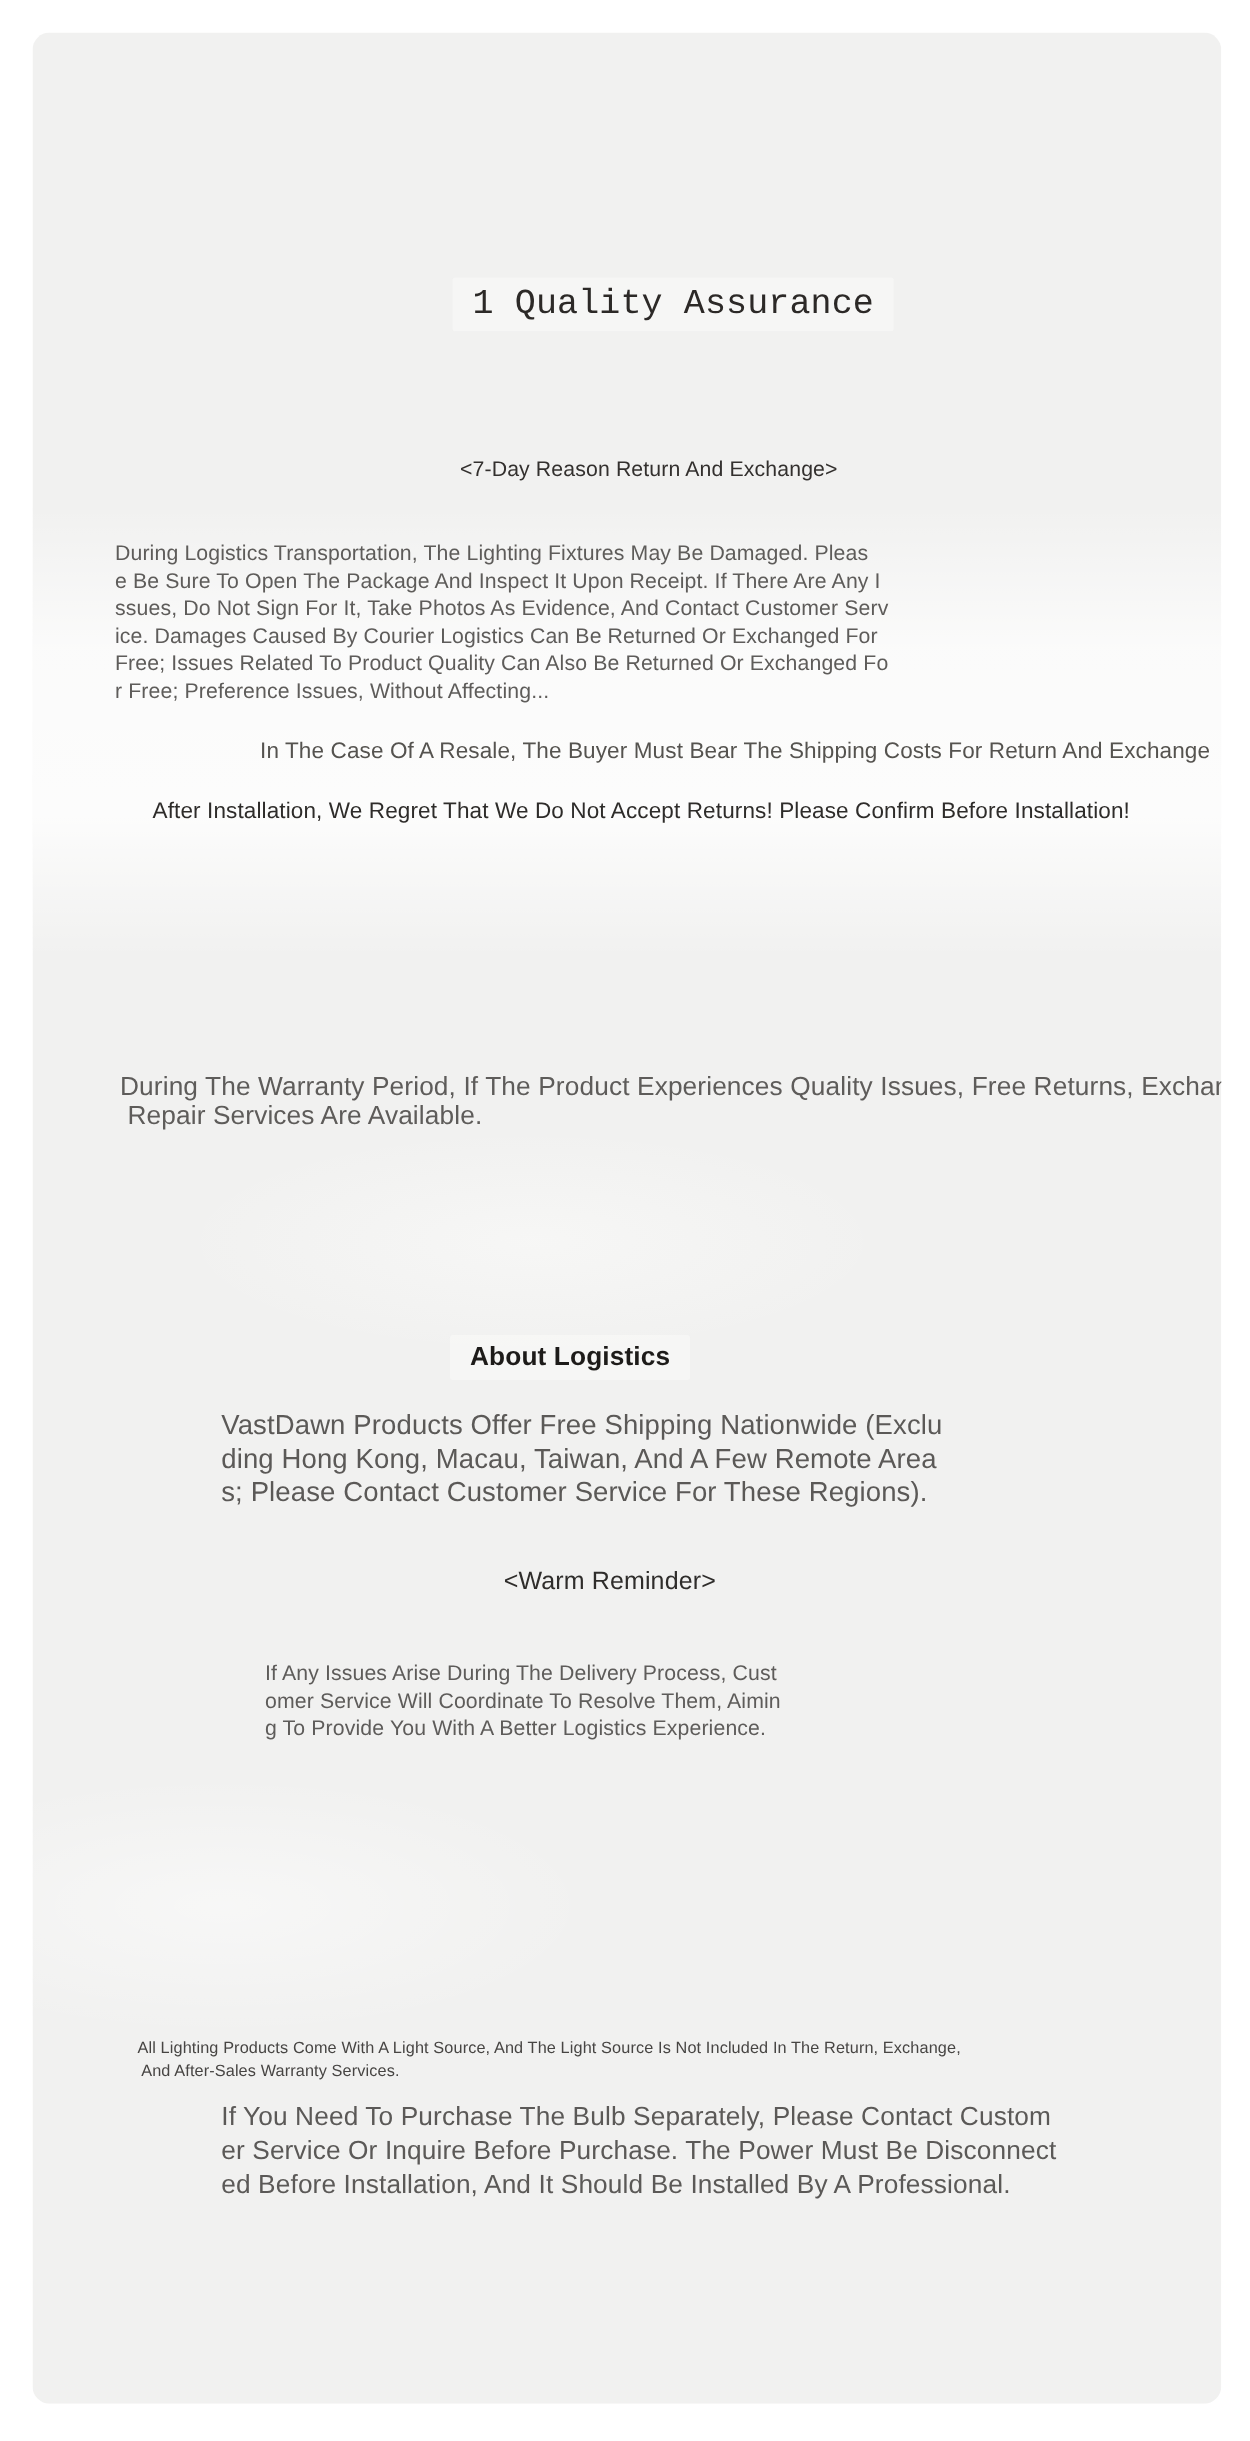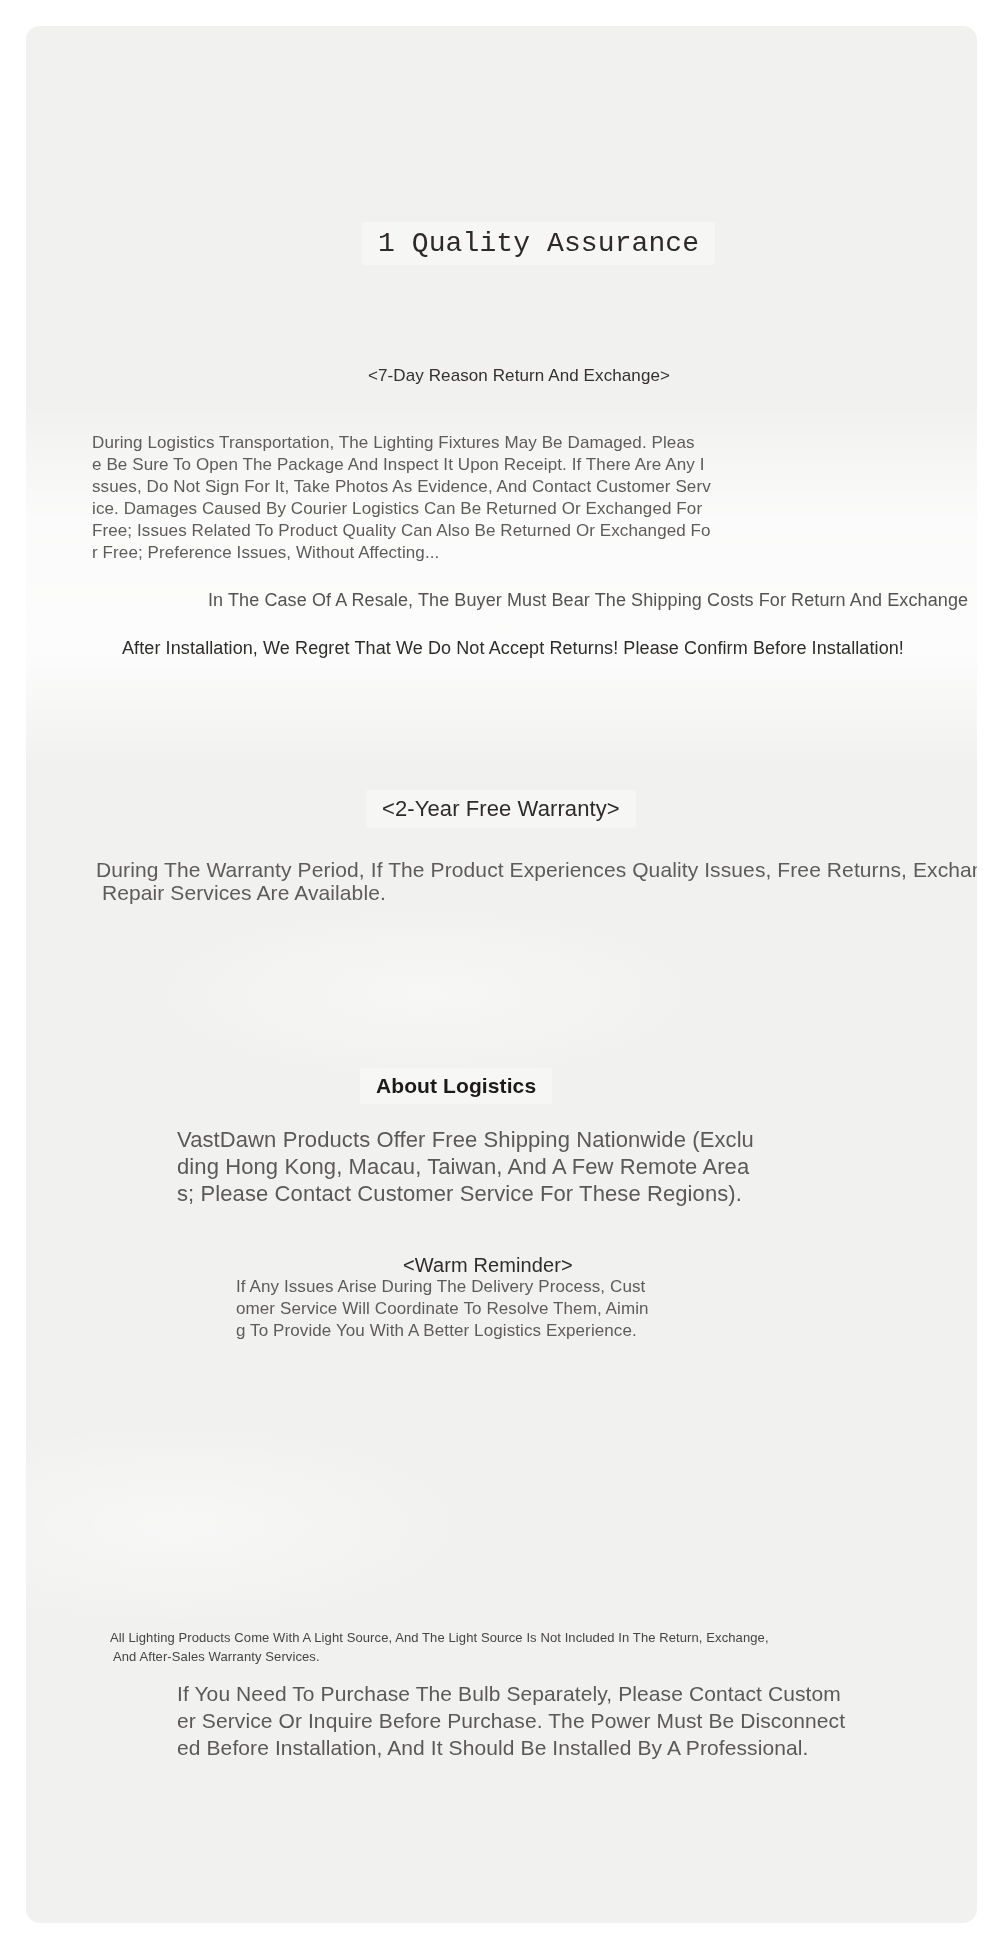--- a/index.html
+++ b/index.html
@@ -51,21 +51,21 @@
   #qa-title        { left: 352px; top: 202px; font-size: 28px; color: #2c2927; font-family: Liberation Mono, monospace; }
   #qa-subtitle     { left: 342px; top: 340px; font-size: 17px; color: #33302e; }
   #qa-paragraph    { left: 66px;  top: 406px; font-size: 17px; line-height: 22px; color: #5e5c5a; }
   #resale-note     { left: 182px; top: 564px; font-size: 18px; color: #55534f; }
   #install-warning { left: 96px;  top: 612px; font-size: 18px; color: #2e2c2a; }
   #warranty-title  { left: 356px; top: 770px; font-size: 22px; color: #2d2b29; }
   #warranty-para   { left: 70px;  top: 832px; font-size: 21px; line-height: 23px; color: #5e5c5a; }
   #about-title     { left: 350px; top: 1048px; font-size: 21px; font-weight: bold; color: #1d1b19; }
   #shipping-para   { left: 151px; top: 1100px; font-size: 22px; line-height: 27px; color: #5b5957; }
   #warm-title      { left: 377px; top: 1228px; font-size: 20px; color: #2f2d2b; }
-  #warm-para       { left: 186px; top: 1250px; font-size: 17px; line-height: 22px; color: #5e5c5a; margin-left: 24px; }
+  #warm-para       { left: 186px; top: 1302px; font-size: 17px; line-height: 22px; color: #5e5c5a; }
   #light-title     { left: 353px; top: 1518px; font-size: 27px; font-weight: bold; color: #1d1b19; }
   #light-note      { left: 84px;  top: 1602px; font-size: 13px; line-height: 19px; color: #474543; }
   #light-para      { left: 151px; top: 1654px; font-size: 21px; line-height: 27px; color: #5b5957; }
 </style>
 </head>
 <body>
 
 <div id="page">
   <div id="card">
 
@@ -77,21 +77,20 @@
 e Be Sure To Open The Package And Inspect It Upon Receipt. If There Are Any I
 ssues, Do Not Sign For It, Take Photos As Evidence, And Contact Customer Serv
 ice. Damages Caused By Courier Logistics Can Be Returned Or Exchanged For
 Free; Issues Related To Product Quality Can Also Be Returned Or Exchanged Fo
 r Free; Preference Issues, Without Affecting...</div>
 
     <div class="t" id="resale-note">In The Case Of A Resale, The Buyer Must Bear The Shipping Costs For Return And Exchange</div>
 
     <div class="t" id="install-warning">After Installation, We Regret That We Do Not Accept Returns! Please Confirm Before Installation!</div>
 
-    <div class="t halo" id="warranty-title">&lt;2-Year Free Warranty&gt;</div>
 
     <div class="t" id="warranty-para">During The Warranty Period, If The Product Experiences Quality Issues, Free Returns, Exchanges, And
  Repair Services Are Available.</div>
 
     <div class="t halo" id="about-title">About Logistics</div>
 
     <div class="t" id="shipping-para">VastDawn Products Offer Free Shipping Nationwide (Exclu
 ding Hong Kong, Macau, Taiwan, And A Few Remote Area
 s; Please Contact Customer Service For These Regions).</div>
 

